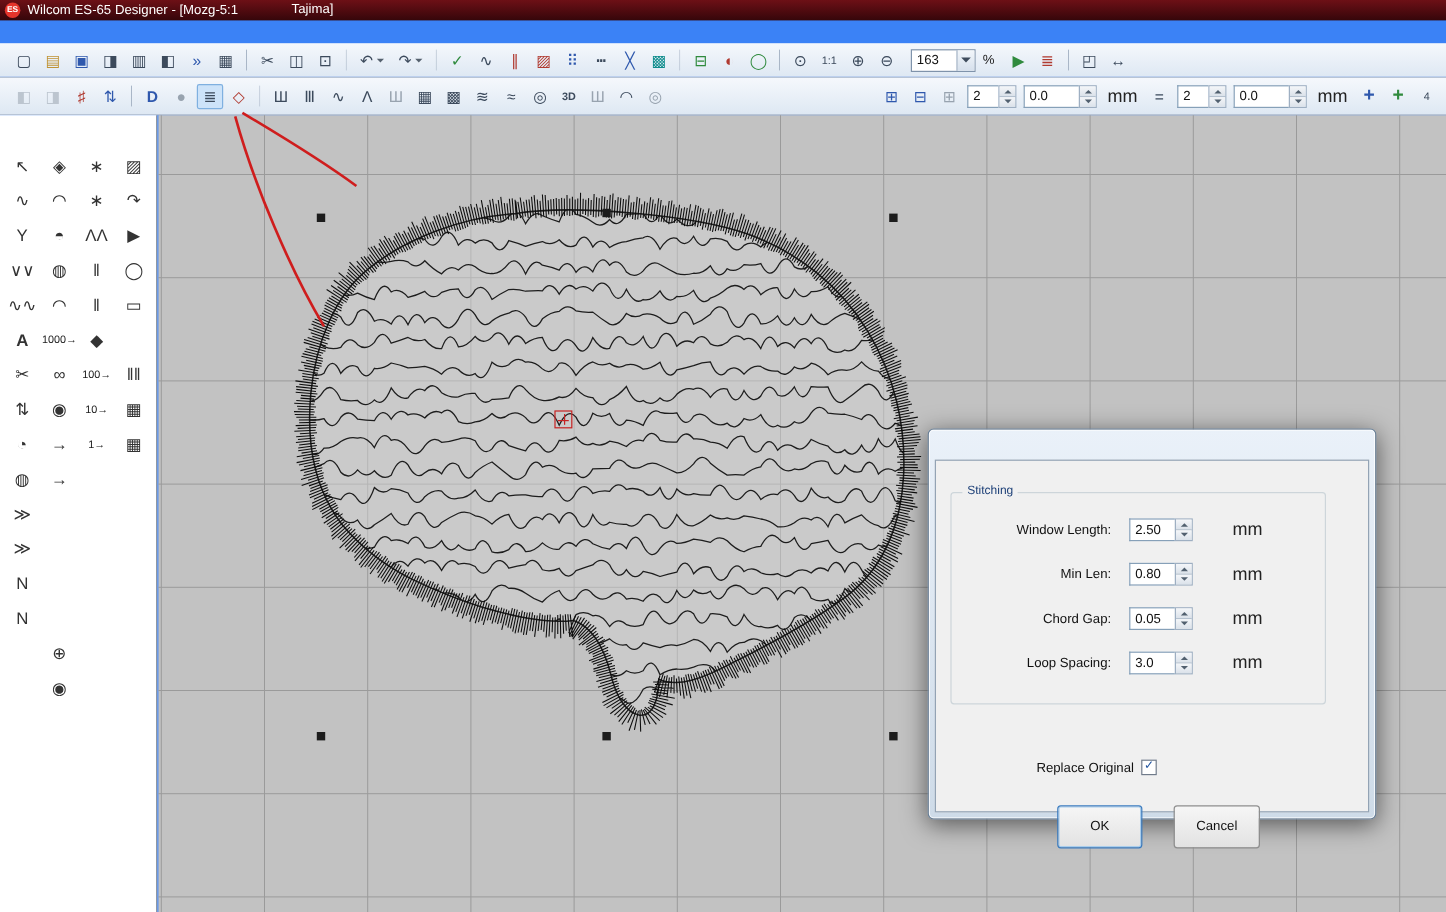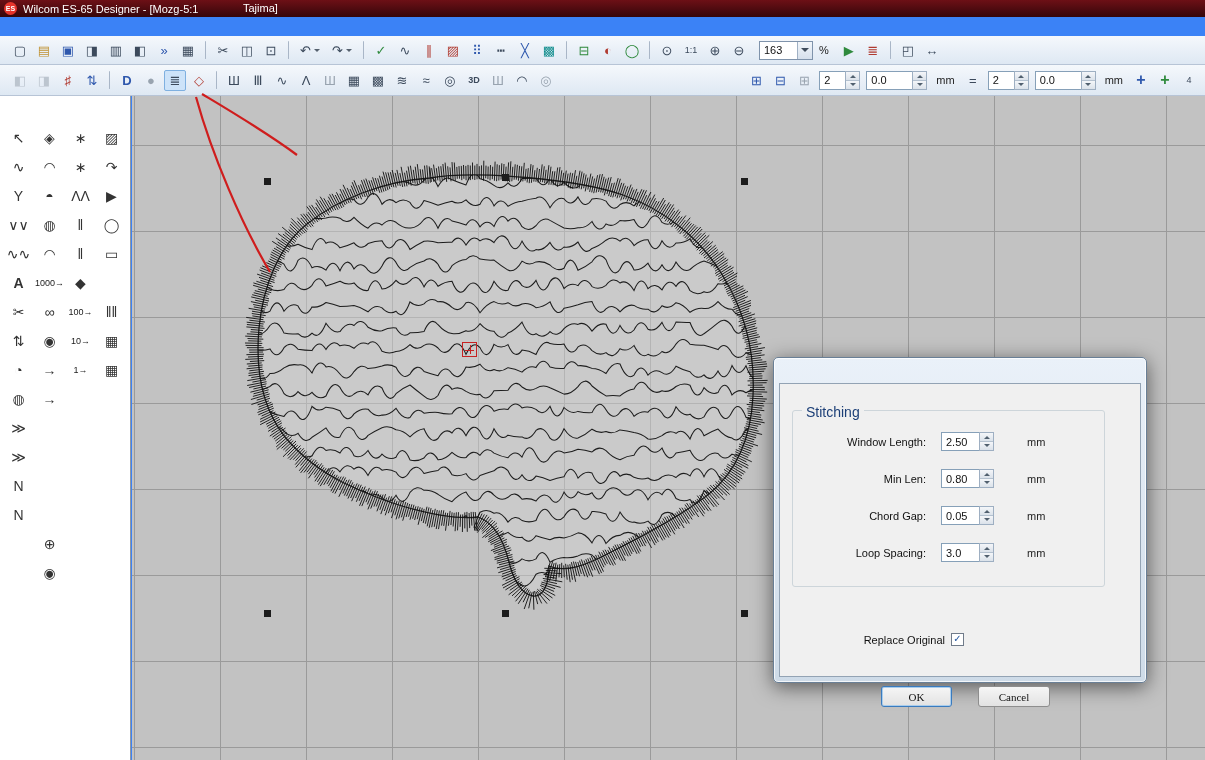--- a/index.html
+++ b/index.html
@@ -37,21 +37,21 @@
 
   
   .stepper{display:flex;align-items:stretch;height:19px;margin:0 3px;flex:0 0 auto}
   .stepval{background:#fff;border:1px solid #86a0b8;border-right:none;font-size:11px;color:#111;display:flex;align-items:center;padding:0 4px}
   .w-sm{width:26px}.w-md{width:46px}.w-dlg{width:38px}
   .spinbtns{width:15px;display:flex;flex-direction:column;border:1px solid #9eafc2}
   .sup,.sdn{flex:1;background:linear-gradient(#f4f6f9,#dbe2ea);display:flex;align-items:center;justify-content:center}
   .sup{border-bottom:1px solid #b4c1cf}
   .sup::after{content:"";border:3px solid transparent;border-bottom-color:#51606f;transform:translateY(-1px)}
   .sdn::after{content:"";border:3px solid transparent;border-top-color:#51606f;transform:translateY(1px)}
-  .unit{font-size:11px;color:#222;margin:4px 6px}
+  .unit{font-size:15px;color:#222;margin:4px 6px}
 
   
   .toolbox{position:absolute;left:0;top:96px;width:131px;bottom:0;background:#fff;border-right:1px solid #8f97a3;padding-top:27px}
   .tbox-grid{display:grid;grid-template-columns:repeat(4,31px);grid-auto-rows:29px;justify-content:center}
   .tbi{display:flex;align-items:center;justify-content:center;font-size:14px;color:#333;cursor:default}
   .preset{font-size:9px;color:#1a1a1a;white-space:nowrap}
   .blank{visibility:hidden}
 
   
   .canvas{position:absolute;left:132px;top:96px;right:0;bottom:0;background-color:#c2c2c2;
@@ -67,29 +67,29 @@
   
   .dialog{position:absolute;left:773px;top:357px;width:374px;height:326px;z-index:60;
     background:linear-gradient(#eaf1f9,#cedbe8);border:1px solid #697f96;border-radius:5px;
     box-shadow:0 4px 20px rgba(0,0,0,.55),inset 0 0 0 1px rgba(255,255,255,.75)}
   .dlg-titlebar{position:absolute;top:0;left:0;right:0;height:25px;display:flex;align-items:center}
   .dlg-title{font-size:12px;color:#1b1b1b;margin-left:17px}
   .dlg-close{position:absolute;right:10px;top:5px;width:30px;height:17px;border:1px solid #93a3b5;border-radius:2px;
     background:linear-gradient(#fbfcfd,#dfe5ec);color:#444;font-size:11px;display:flex;align-items:center;justify-content:center;line-height:1}
   .dlg-body{position:absolute;left:5px;right:5px;top:25px;bottom:5px;background:#f0f0f0;border:1px solid #93a3b4}
   .group{position:absolute;left:12px;top:26px;width:313px;height:177px;border:1px solid #cdd5da;border-radius:3px;padding-top:12px}
-  .group-label{position:absolute;top:-7px;left:9px;background:#f0f0f0;padding:0 4px;font-size:14px;color:#1c3f77}
+  .group-label{position:absolute;top:-7px;left:9px;background:#f0f0f0;padding:0 4px;font-size:10px;color:#1c3f77}
   .drow{display:flex;align-items:center;height:37px}
   .dlabel{width:145px;text-align:right;padding-right:12px;font-size:11px;color:#111}
   .drow .unit{margin-left:30px}
   .chkrow{position:absolute;left:4px;top:249px;width:340px;display:flex;align-items:center}
   .chklabel{width:167px;text-align:right;font-size:11px;color:#111;padding-right:6px}
   .chk{width:13px;height:13px;border:1px solid #707b8a;background:#fff;display:flex;align-items:center;justify-content:center}
   .chkmark{font-size:10px;color:#2456a0;line-height:1;transform:translateY(-1px)}
-  .btn{position:absolute;top:302px;height:21px;font-size:11px;font-family:Liberation Serif, serif;color:#111;
+  .btn{position:absolute;top:287px;height:36px;font-size:11px;font-family:Liberation Sans, sans-serif;color:#111;
     background:linear-gradient(#f6f6f6,#e2e2e2);border:1px solid #8e8e8e;border-radius:3px}
   .btn-ok{left:101px;width:71px;border-color:#3a7bbf;box-shadow:0 0 0 1px #a9cdec inset}
   .btn-cancel{left:198px;width:72px}
 </style>
 </head>
 <body>
 
 <div class="window">
 
   <div class="titlebar">

